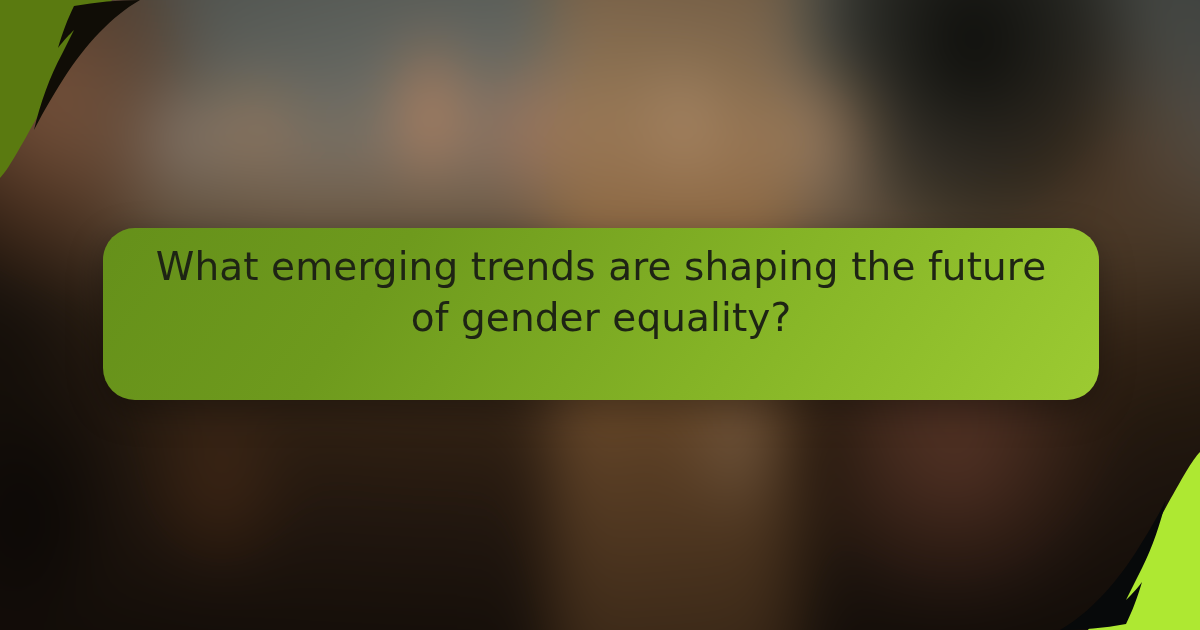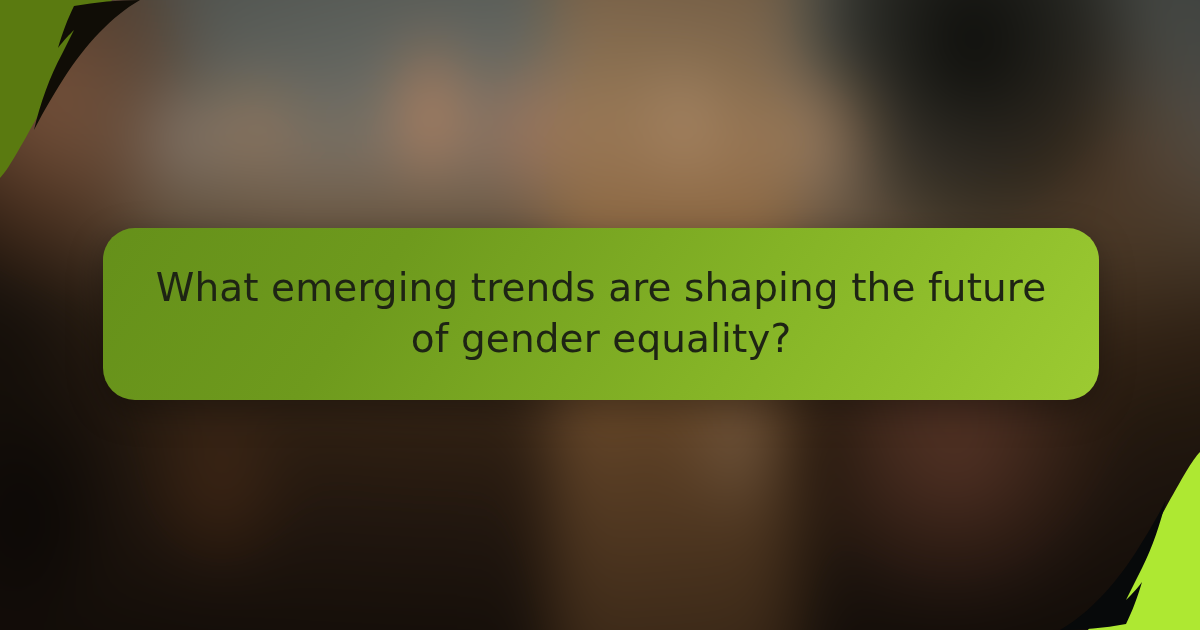--- a/index.html
+++ b/index.html
@@ -94,21 +94,20 @@
 
   
   .card {
     position:absolute;
     left:103px; top:228px;
     width:996px; height:172px;
     border-radius:32px;
     background:linear-gradient(125deg, #65901a 0%, #6e9a1d 28%, #84b326 62%, #9ccb32 100%);
     box-shadow:0 10px 34px rgba(0,0,0,.34);
     display:flex;
-    align-items:center;
     justify-content:center;
     padding:14px 52px;
   }
   .card-text {
     width:100%;
     text-align:center;
     font-family:"DejaVu Sans", sans-serif;
     font-size:39px;
     line-height:1.30;
     font-weight:400;

